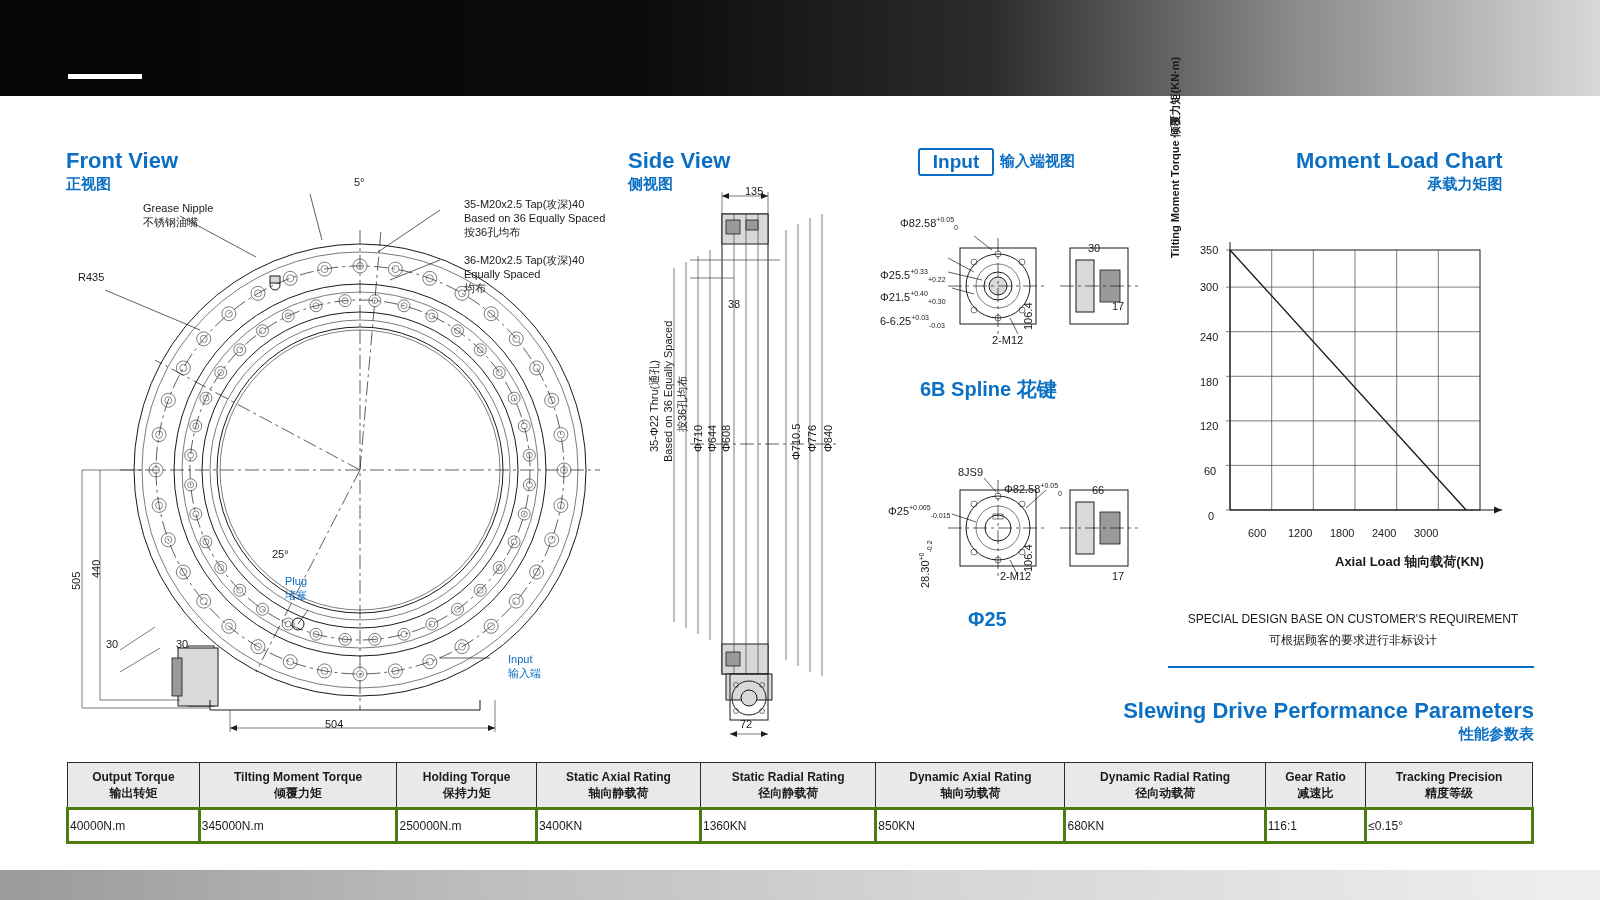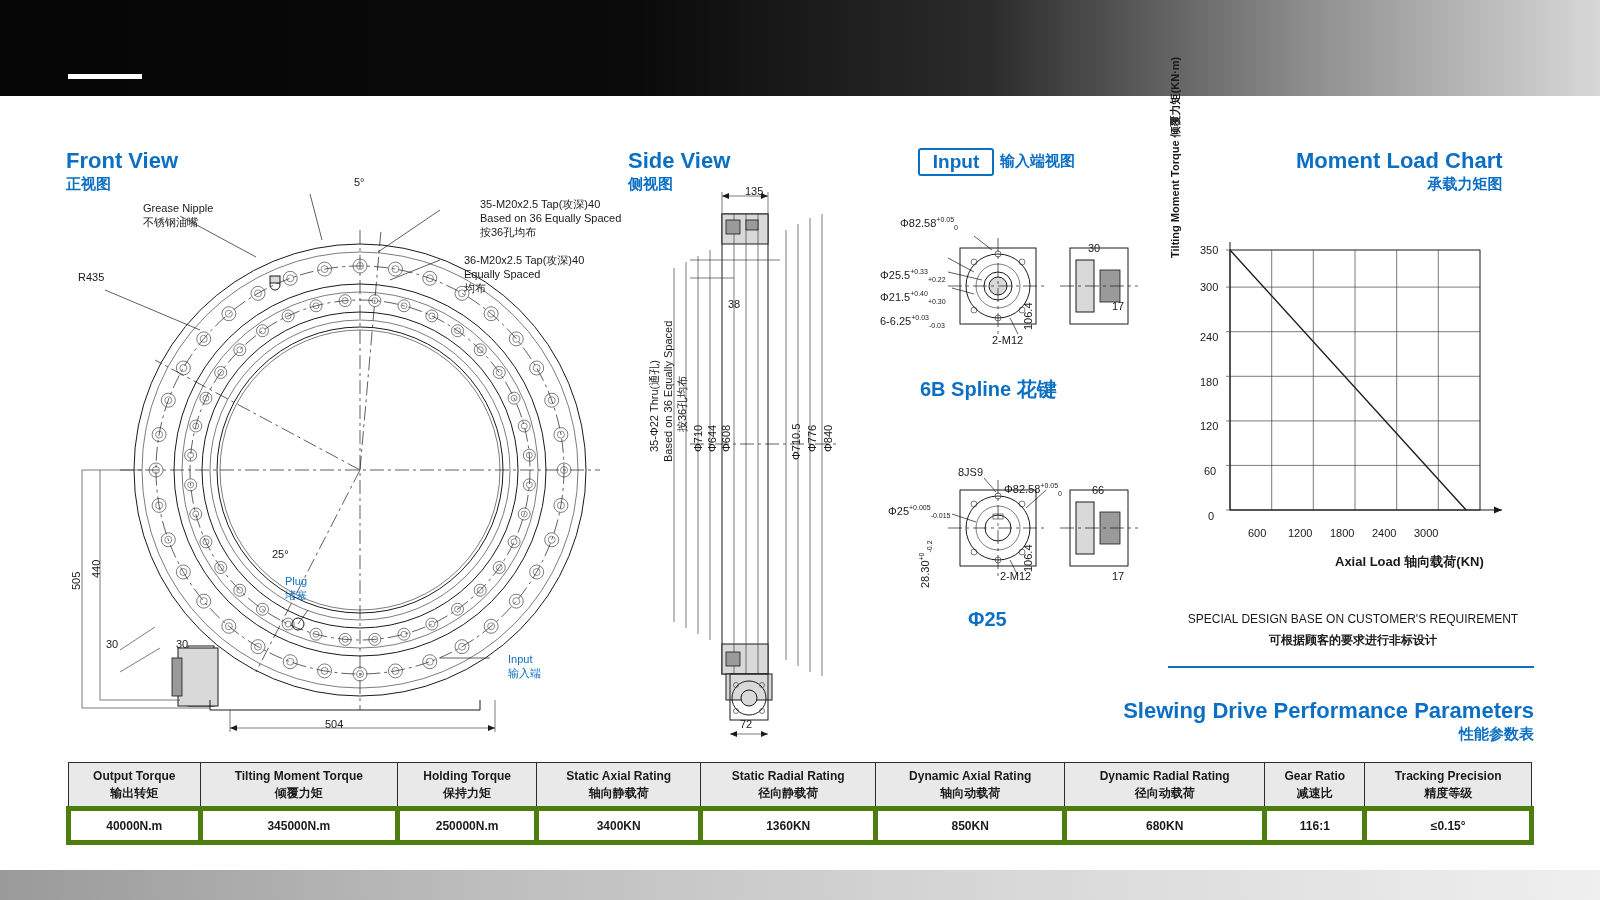--- a/index.html
+++ b/index.html
@@ -71,21 +71,21 @@
   
   table.params {
     position:absolute; left:66px; top:762px; width:1468px;
     border-collapse:collapse; font-size:12px;
   }
   table.params th {
     background:#e9e9e9; border:1px solid #2b2b2b; height:46px; font-weight:bold;
     line-height:1.35; padding:2px 4px;
   }
   table.params td {
-    border:5px solid #4d7c0f; height:34px; text-align:center; font-weight:bold;
+    border:3px solid #4d7c0f; height:34px; text-align:left; font-weight:normal;
   }
 </style>
 </head>
 <body>
 
 <div class="header">
   <div class="header-underline"></div>
 </div>
 
 <div class="sec-title" style="left:66px; top:148px;">
@@ -302,21 +302,21 @@
   <path d="M430 478 L380 478" class="leader"></path>
 
   <path d="M60 470 L95 447" class="ln-thin"></path>
   <path d="M60 492 L100 468" class="ln-thin"></path>
 </svg>
 
 <div class="lbl" style="left:143px; top:202px;">
   <span>Grease Nipple</span><br>
   <span>不锈钢油嘴</span>
 </div>
-<div class="lbl" style="left:464px; top:198px;margin-left:16px;">
+<div class="lbl" style="left:464px; top:198px;">
   <span>35-M20x2.5 Tap(攻深)40</span><br>
   <span>Based on 36 Equally Spaced</span><br>
   <span>按36孔均布</span>
 </div>
 <div class="lbl" style="left:464px; top:254px;">
   <span>36-M20x2.5 Tap(攻深)40</span><br>
   <span>Equally Spaced</span><br>
   <span>均布</span>
 </div>
 <div class="dim" style="left:78px; top:271px;">R435</div>
@@ -548,21 +548,21 @@
 <div class="dim" style="left:1204px; top:465px;">60</div>
 <div class="dim" style="left:1208px; top:510px;">0</div>
 
 <div class="dim" style="left:1248px; top:527px;">600</div>
 <div class="dim" style="left:1288px; top:527px;">1200</div>
 <div class="dim" style="left:1330px; top:527px;">1800</div>
 <div class="dim" style="left:1372px; top:527px;text-align:center;">2400</div>
 <div class="dim" style="left:1414px; top:527px;">3000</div>
 
 <div class="note" style="left:1178px; top:612px; width:350px;">SPECIAL DESIGN BASE ON CUSTOMER'S REQUIREMENT</div>
-<div class="note" style="left:1178px; top:632px; width:350px;font-weight:bold;">可根据顾客的要求进行非标设计</div>
+<div class="note" style="left:1178px; top:632px; width:350px;">可根据顾客的要求进行非标设计</div>
 <div class="rule" style="left:1168px; top:666px; width:366px;"></div>
 
 <div class="sec-title" style="left:1080px; top:698px; width:454px; text-align:right;">
   <span class="en">Slewing Drive Performance Parameters</span>
   <span class="cn">性能参数表</span>
 </div>
 
 <table class="params">
   <thead>
     <tr>

